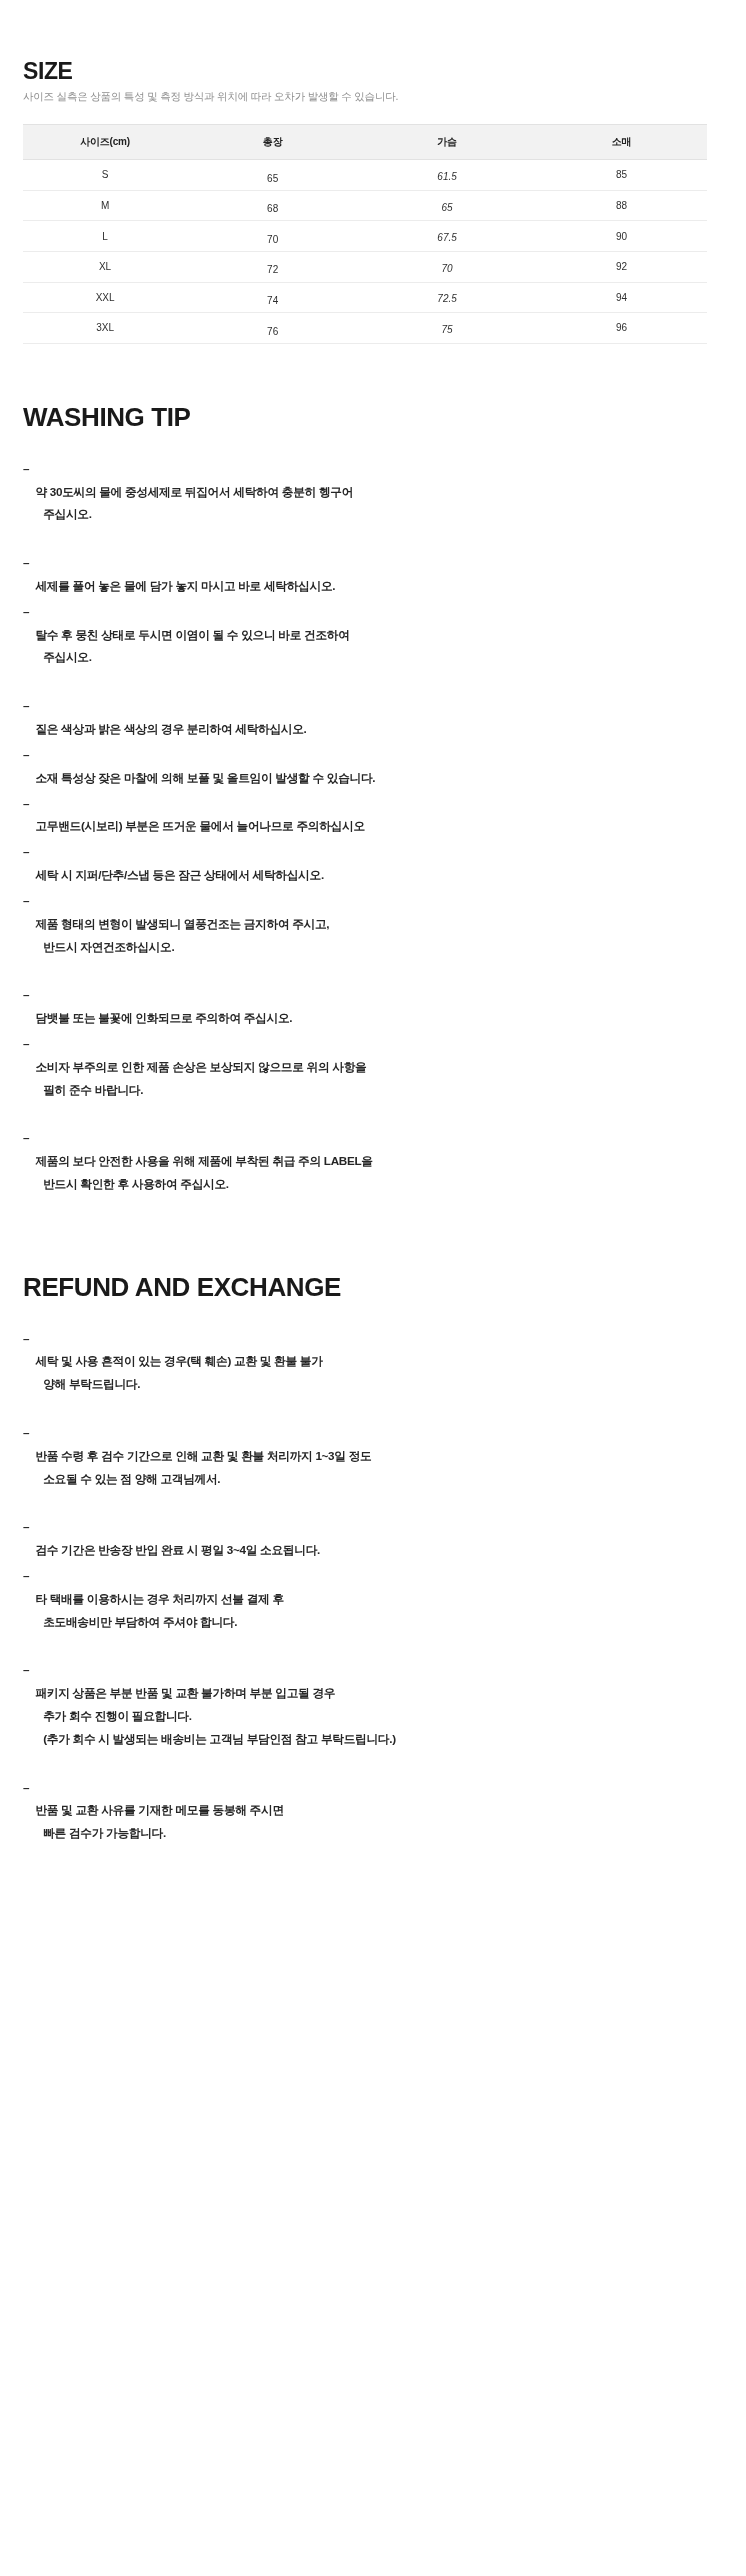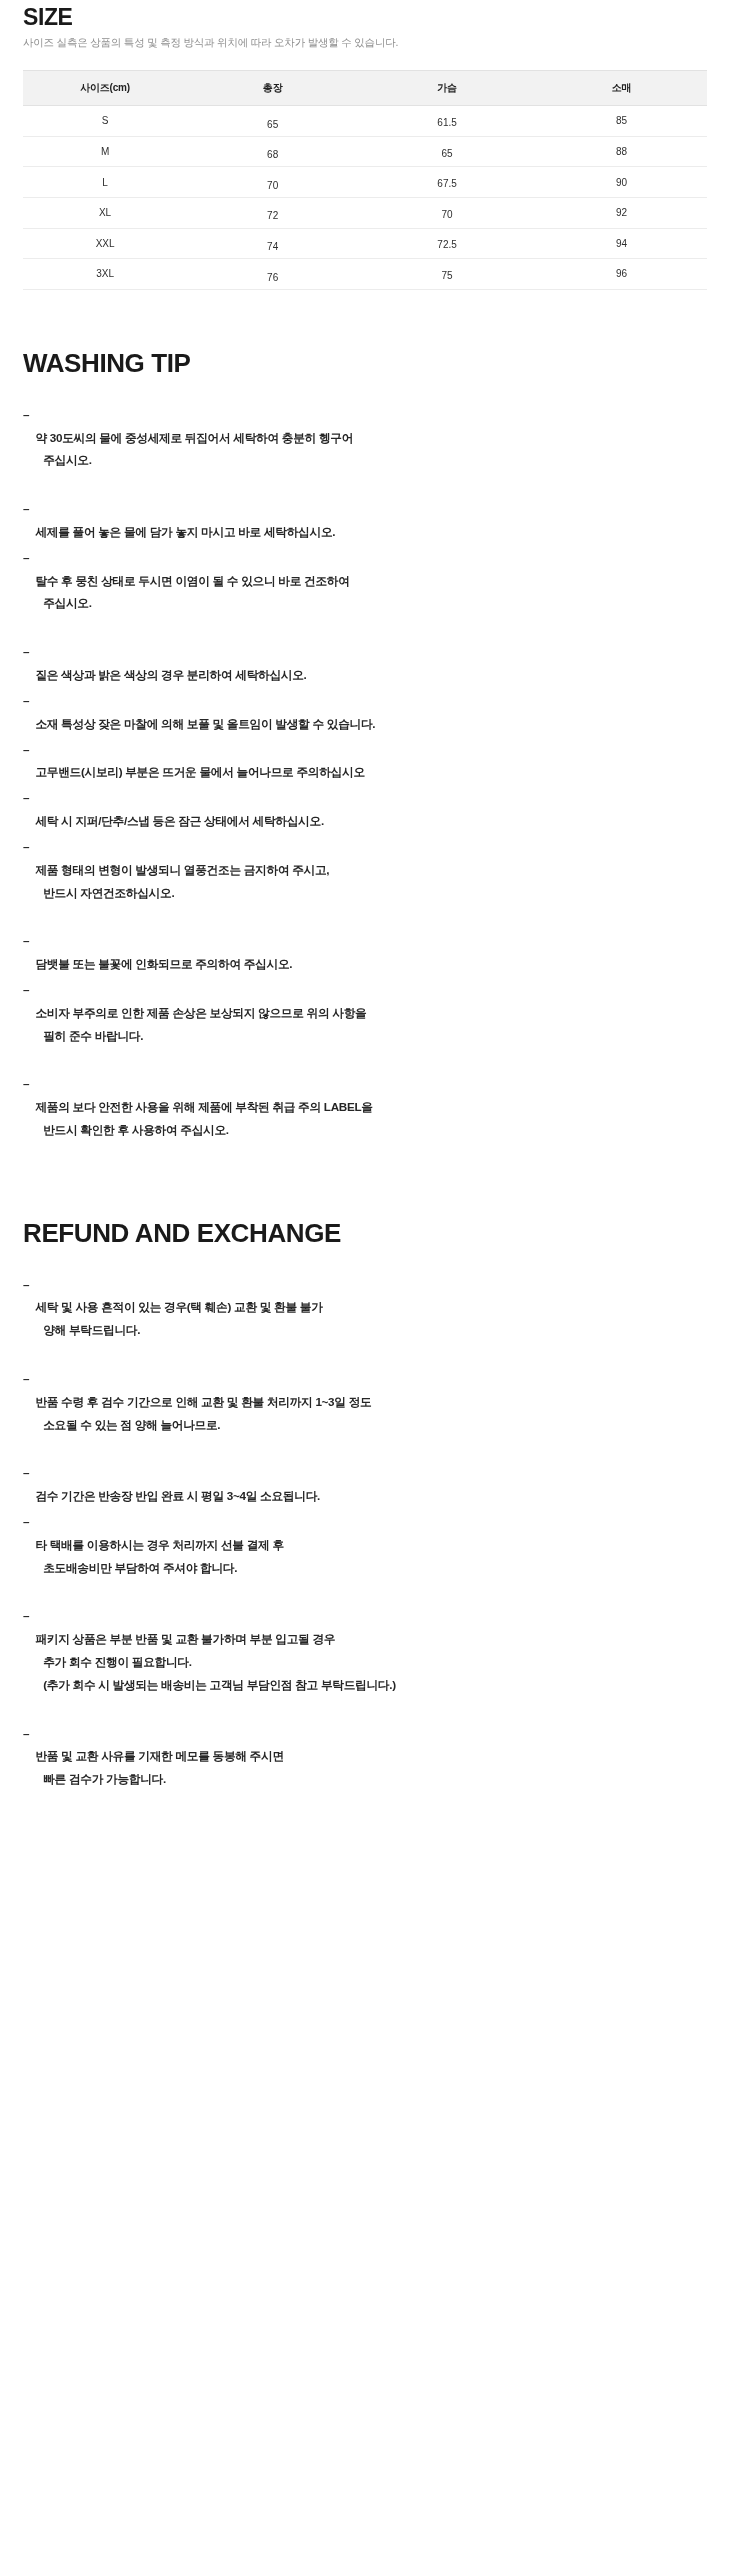--- a/index.html
+++ b/index.html
@@ -10,22 +10,23 @@
   }
   body {
     width: 746px;
     min-height: 2576px;
     font-family: "Liberation Sans", sans-serif;
     color: #222222;
     -webkit-font-smoothing: antialiased;
   }
   .page {
     width: 606px;
-    padding: 0 23px;
+    padding: 8px 23px;
     position: relative;
+    margin-top: 46px;
   }
 
   
   .size-section {
     padding-top: 4.7px;
   }
   .section-title {
     font-size: 23px;
     font-weight: bold;
     letter-spacing: -0.4px;
@@ -65,21 +66,21 @@
   table.size-table tbody td:nth-child(1) { width: 24%; }
   table.size-table thead th:nth-child(2),
   table.size-table tbody td:nth-child(2) { width: 25%; }
   table.size-table thead th:nth-child(3),
   table.size-table tbody td:nth-child(3) { width: 26%; }
   table.size-table thead th:nth-child(4),
   table.size-table tbody td:nth-child(4) { width: 25%; }
 
   
   table.size-table tbody td.c-total { position: relative; top: 3.1px; }
-  table.size-table tbody td.c-chest { position: relative; top: 1.6px; }
+  table.size-table tbody td.c-chest { position: relative; top: 1.6px; font-style: italic; }
 
   
   .text-section {
     margin-top: 50px;
   }
   .text-section .section-title {
     font-size: 26px;
     margin-bottom: 26.4px;
   }
   ul.note-list {
@@ -216,21 +217,21 @@
 
   <section class="text-section" style="margin-top:54px;">
     <h1 class="section-title">REFUND AND EXCHANGE</h1>
     <ul class="note-list">
       <li>
         <span>세탁 및 사용 흔적이 있는 경우(택 훼손) 교환 및 환불 불가</span>
         <span class="cont">양해 부탁드립니다.</span>
       </li>
       <li>
         <span>반품 수령 후 검수 기간으로 인해 교환 및 환불 처리까지 1~3일 정도</span>
-        <span class="cont">소요될 수 있는 점 양해 늘어나므로.</span>
+        <span class="cont">소요될 수 있는 점 양해 고객님께서.</span>
       </li>
       <li>
         <span>검수 기간은 반송장 반입 완료 시 평일 3~4일 소요됩니다.</span>
       </li>
       <li>
         <span>타 택배를 이용하시는 경우 처리까지 선불 결제 후</span>
         <span class="cont">초도배송비만 부담하여 주셔야 합니다.</span>
       </li>
       <li>
         <span>패키지 상품은 부분 반품 및 교환 불가하며 부분 입고될 경우</span>

